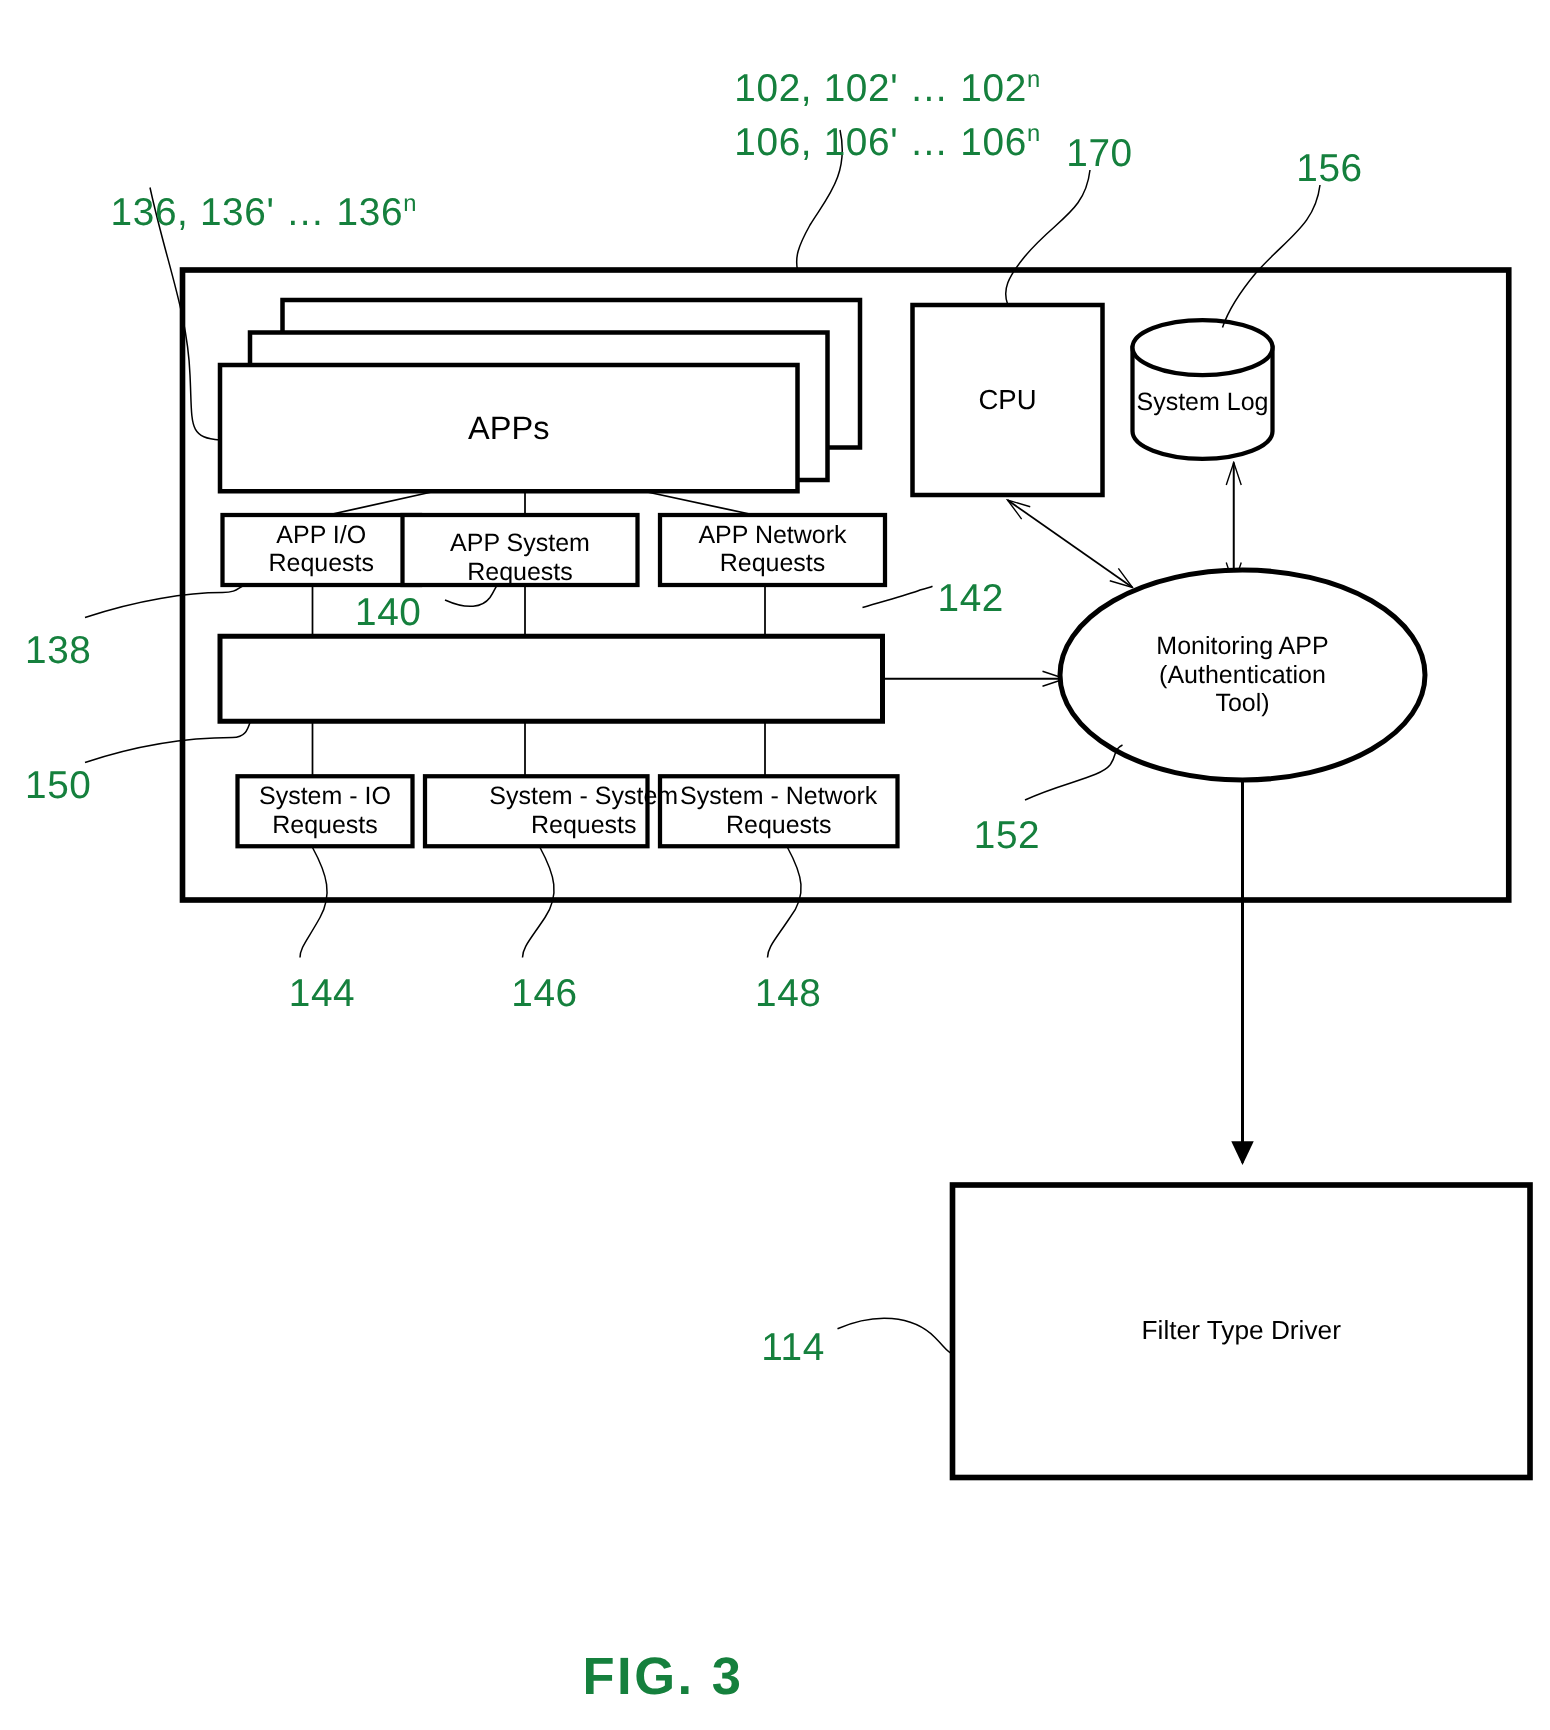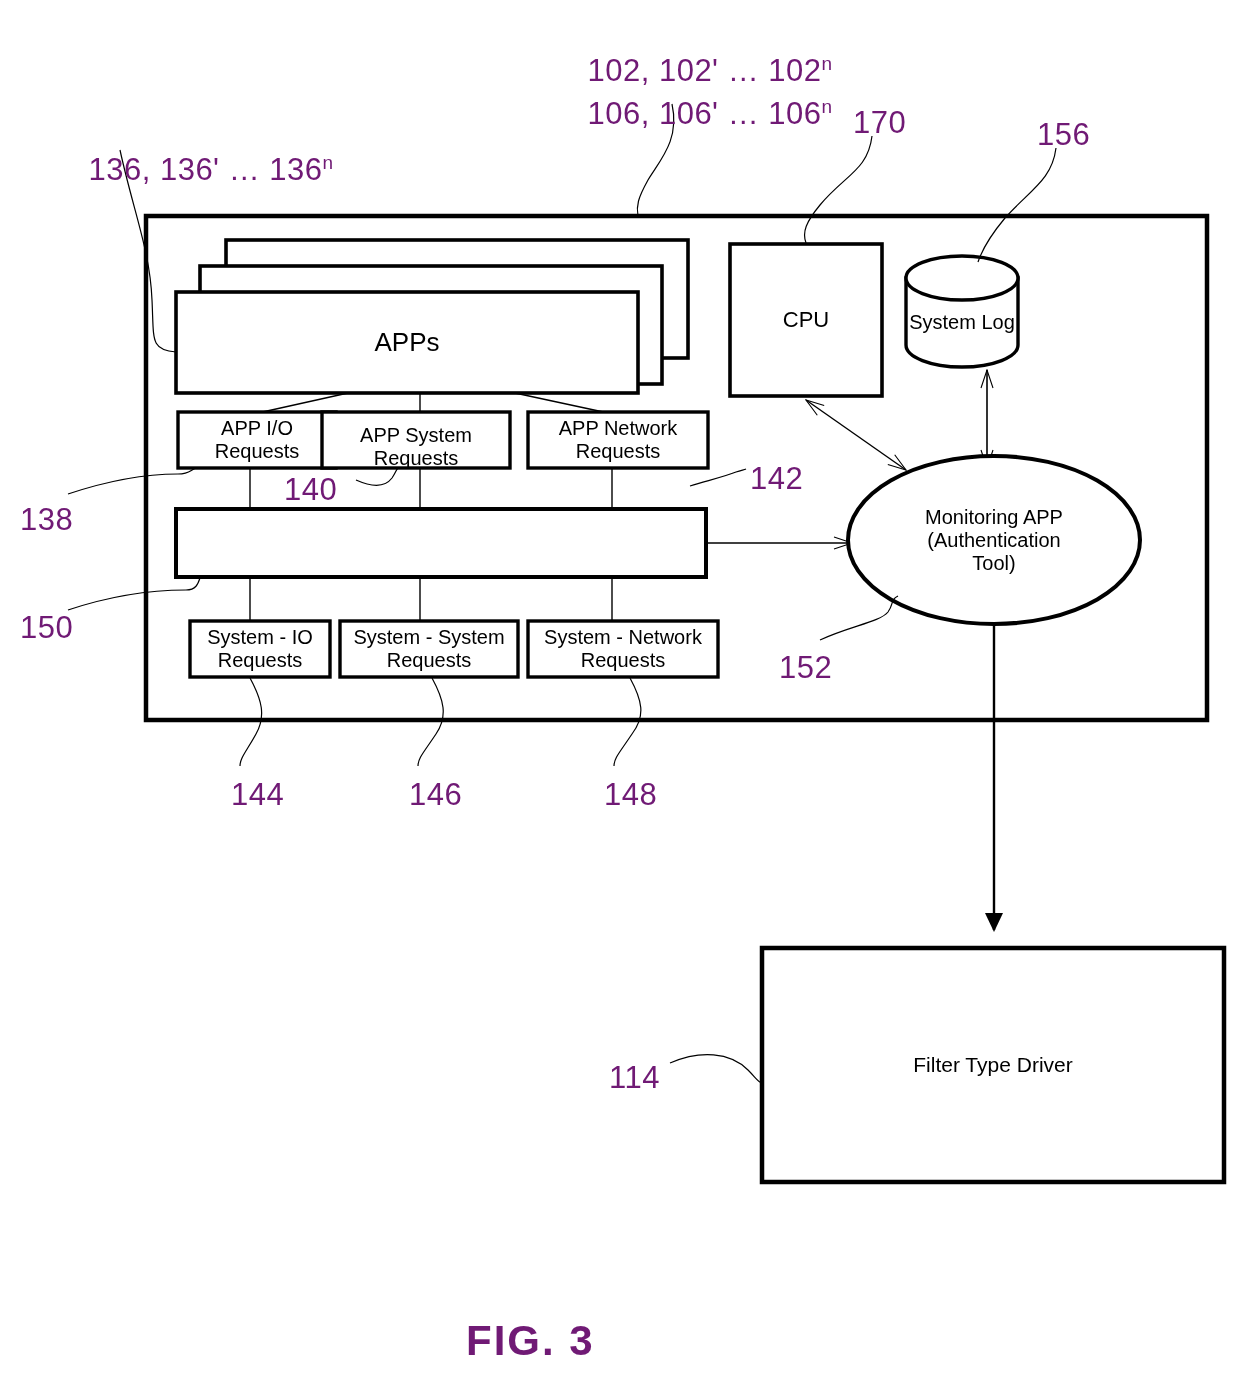--- a/index.html
+++ b/index.html
@@ -27,21 +27,21 @@
     left: 0;
     top: 0;
     width: 1240px;
     height: 1384px;
   }
   
   .lbl {
     position: absolute;
     white-space: pre;
     line-height: 1.18;
-    color: #701a75;
+    color: #15803d;
   }
   .ref {
     font-size: 31px;
     letter-spacing: 0.5px;
   }
   .ref .sup {
     font-size: 19px;
     vertical-align: super;
   }
   .boxlabel {
@@ -204,21 +204,21 @@
     <span class="boxlabel small">APP Network</span>
     <span class="boxlabel small">Requests</span>
   </div>
 
 
   <div class="center-block" style="left:190px; top:621px; width:140px; height:56px; flex-direction:column;">
     <span class="boxlabel small">System - IO</span>
     <span class="boxlabel small">Requests</span>
   </div>
 
-  <div class="center-block" style="left:340px; top:621px; width:178px; height:56px; flex-direction:column;">
+  <div class="center-block" style="left:340px; top:621px; width:178px; height:56px; flex-direction:column;padding-left:38px;">
     <span class="boxlabel small">System - System</span>
     <span class="boxlabel small">Requests</span>
   </div>
 
   <div class="center-block" style="left:528px; top:621px; width:190px; height:56px; flex-direction:column;">
     <span class="boxlabel small">System - Network</span>
     <span class="boxlabel small">Requests</span>
   </div>
 
   <div class="center-block" style="left:848px; top:478px; width:292px; height:124px; flex-direction:column;">

